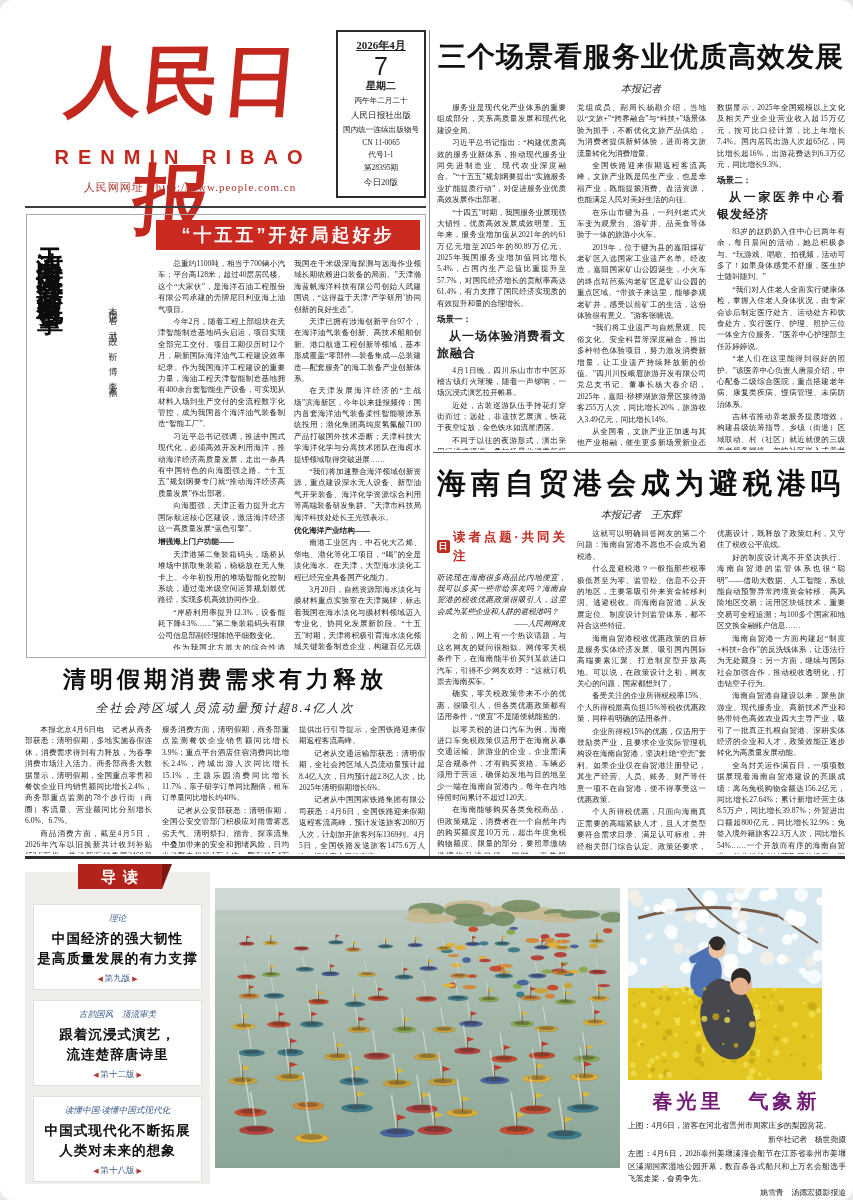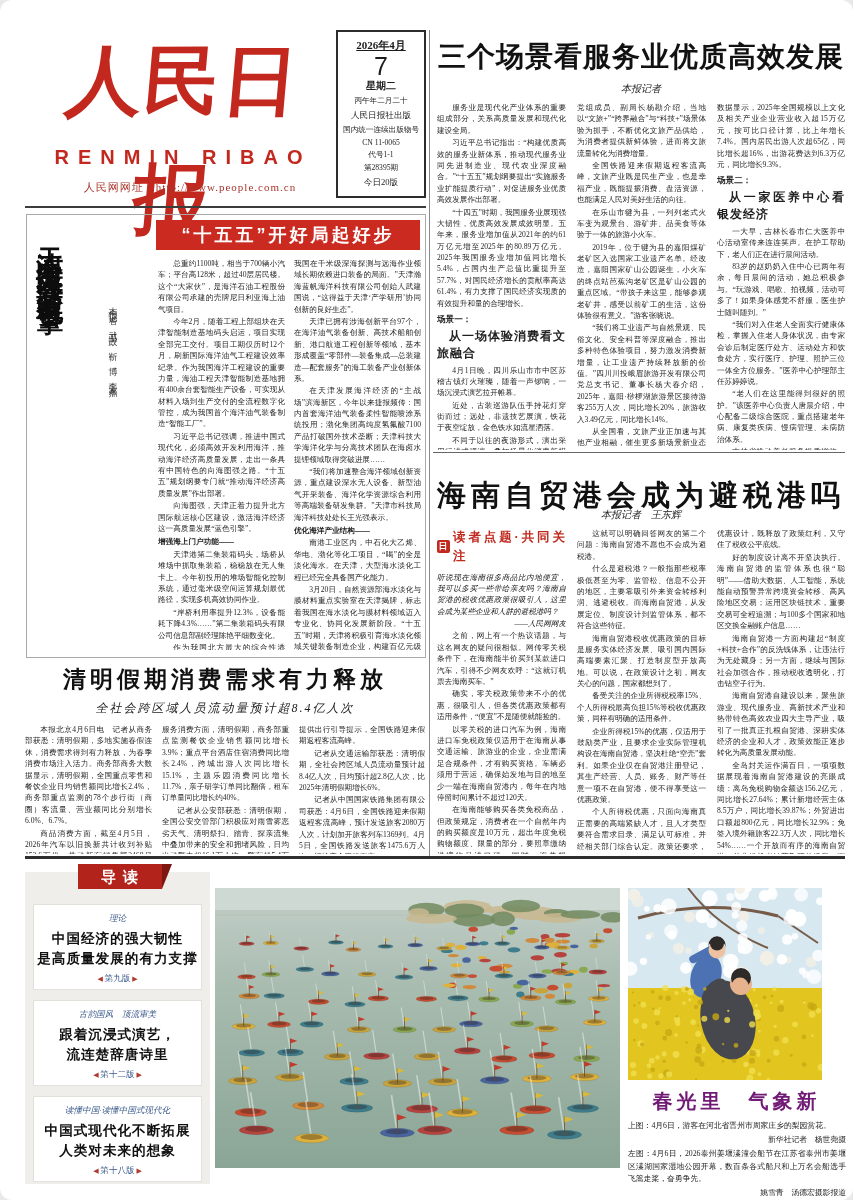--- a/index.html
+++ b/index.html
@@ -12,21 +12,21 @@
   #masthead-latin{left:30px;top:146px;width:306px;text-align:center;font-family:"Liberation Sans",sans-serif;font-weight:bold;color:#c3281e;font-size:20px;letter-spacing:9px;}
   #masthead-site{left:25px;top:180px;width:330px;text-align:center;color:#a8352b;font-size:11px;font-weight:normal;letter-spacing:1px;}
   #date-box{left:336px;top:30px;width:90px;height:168px;border:2px solid #2c2c2c;text-align:center;font-family:"Liberation Serif",serif;padding-top:6px;box-sizing:border-box;}
   #date-box .l1{font-size:11px;font-weight:bold;text-decoration:underline;}
   #date-box .day{font-size:25px;font-family:"Liberation Sans",sans-serif;line-height:26px;}
   #date-box .wk{font-size:10px;font-weight:bold;}
   #date-box .sm{font-size:7.6px;margin-top:3px;}
   #date-box .md{font-size:8.6px;margin-top:4px;}
   
   .h-sans{font-family:"Liberation Sans",sans-serif;font-weight:900;color:#111;}
-  .h-serif{font-family:"Liberation Serif",serif;font-weight:900;color:#111;margin-top:12px;}
+  .h-serif{font-family:"Liberation Serif",serif;font-weight:900;color:#111;}
   .byline{font-style:italic;text-align:center;font-size:10px;color:#222;}
   .red-banner{background:#cb2a21;color:#fff;font-family:"Liberation Sans",sans-serif;font-weight:bold;font-size:18px;letter-spacing:3px;text-align:center;line-height:30px;}
   
   .col{position:absolute;font-size:7.6px;line-height:1.5;text-align:justify;overflow:hidden;color:#1f1f1f;}
   .pp{margin:0 0 1px 0;text-indent:2em;}
   .pp.ni{text-indent:0;}
   .pp.right{text-align:right;text-indent:0;}
   .pp.dash{text-indent:0;font-weight:bold;font-family:"Liberation Sans",sans-serif;margin-top:2px;}
   .pp.scene{text-indent:0;font-weight:bold;font-size:8.6px;margin-top:4px;}
   .pp.bigsub{text-indent:1em;font-weight:900;font-family:"Liberation Sans",sans-serif;font-size:12px;line-height:1.4;letter-spacing:1px;margin:2px 0 3px 0;}
@@ -92,21 +92,20 @@
       <p class="pp">全国铁路迎来假期返程客流高峰，文旅产业既是民生产业，也是幸福产业，既能提振消费、盘活资源，也能满足人民对美好生活的向往。</p>
       <p class="pp">在乐山市犍为县，一列列老式火车变为观景台、游矿井、品美食等体验于一体的旅游小火车。</p>
       <p class="pp">2019年，位于犍为县的嘉阳煤矿老矿区入选国家工业遗产名单。经改造，嘉阳国家矿山公园诞生，小火车的终点站芭蕉沟老矿区是矿山公园的重点区域。“带孩子来这里，能够参观老矿井，感受以前矿工的生活，这份体验很有意义。”游客张晓说。</p>
       <p class="pp">“我们将工业遗产与自然景观、民俗文化、安全科普等深度融合，推出多种特色体验项目，努力激发消费新增量，让工业遗产持续释放新的价值。”四川川投峨眉旅游开发有限公司党总支书记、董事长杨大春介绍，2025年，嘉阳·桫椤湖旅游景区接待游客255万人次，同比增长20%，旅游收入3.49亿元，同比增长14%。</p>
       <p class="pp">从全国看，文旅产业正加速与其他产业相融，催生更多新场景新业态新模式，推动服务消费扩容提质。</p>
     </div>
   <div class="col" style="left:717px;top:102px;width:128px;height:348px;">
       <p class="pp ni">数据显示，2025年全国规模以上文化及相关产业企业营业收入超15万亿元，按可比口径计算，比上年增长7.4%。国内居民出游人次超65亿，同比增长超16%，出游花费达到6.3万亿元，同比增长9.3%。</p>
       <p class="pp scene">场景二：</p>
       <p class="pp bigsub">从一家医养中心看银发经济</p>
-      <p class="pp">一大早，吉林长春市仁大医养中心活动室传来连连笑声。在护工帮助下，老人们正在进行晨间活动。</p>
       <p class="pp">83岁的赵奶奶入住中心已两年有余，每日晨间的活动，她总积极参与。“玩游戏、唱歌、拍视频，活动可多了！如果身体感觉不舒服，医生护士随叫随到。”</p>
       <p class="pp">“我们对入住老人全面实行健康体检，掌握入住老人身体状况，由专家会诊后制定医疗处方、运动处方和饮食处方，实行医疗、护理、照护三位一体全方位服务。”医养中心护理部主任苏婷婷说。</p>
       <p class="pp">“老人们在这里能得到很好的照护。”该医养中心负责人唐晨介绍，中心配备二级综合医院，重点搭建老年病、康复类疾病、慢病管理、未病防治体系。</p>
       <p class="pp">吉林省推动养老服务提质增效，构建县级统筹指导、乡镇（街道）区域联动、村（社区）就近就便的三级养老服务网络，加快社区嵌入式养老机构建设，持续丰富养老服务消费供给，让老年人就近就便享受专业养老服务。</p>
     </div>
   <div class="hrule" style="left:433px;top:452px;width:412px;height:1px;background:#666;"></div>
 
   <div class="abs h-serif" style="left:437px;top:464px;width:408px;text-align:center;font-size:29px;letter-spacing:5px;">海南自贸港会成为避税港吗</div>
   <div class="abs byline" style="left:437px;top:508px;width:408px;">本报记者　王东辉</div>
   <div class="col" style="left:437px;top:528px;width:129px;height:326px;">

